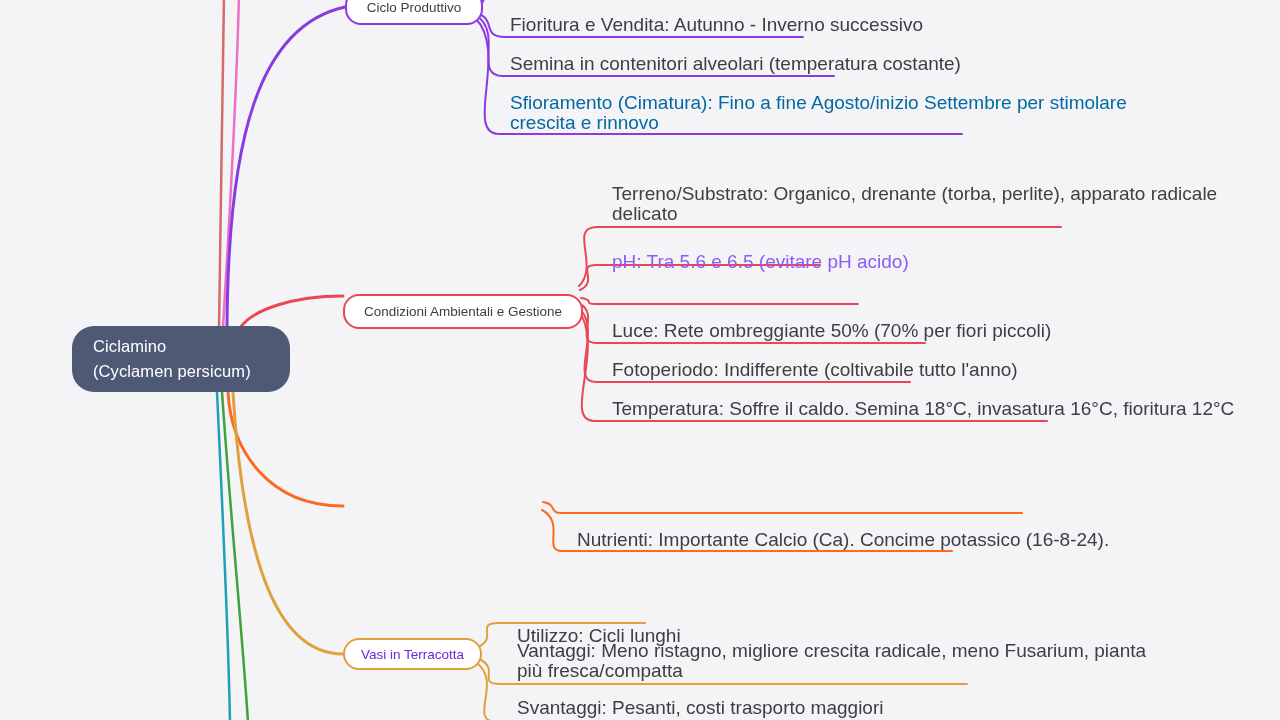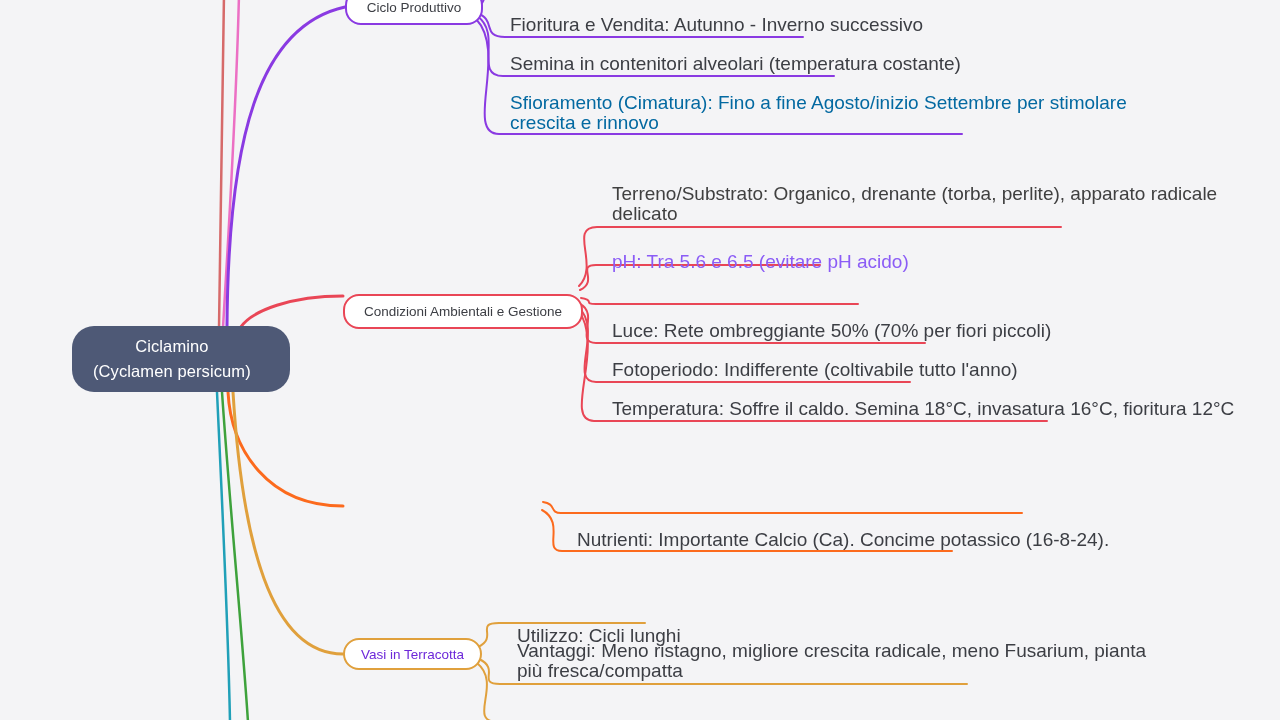--- a/index.html
+++ b/index.html
@@ -58,33 +58,34 @@
       <path d="M 579 308 C 603 330 568 382 596 382 H 910" stroke="#e94656" stroke-width="2"></path>
       <path d="M 578 310 C 606 346 562 421 594 421 H 1047" stroke="#e94656" stroke-width="2"></path>
       <path d="M 228 392 C 231 450 268 506 343 506" stroke="#fc6a1d" stroke-width="3"></path>
       <path d="M 543 502 C 557 504 549 513 561 513 H 1022" stroke="#fc6a1d" stroke-width="2"></path>
       <path d="M 542 510 C 566 523 542 551 562 551 H 952" stroke="#fc6a1d" stroke-width="2"></path>
       <path d="M 233 392 C 242 540 270 654 343 654" stroke="#e0a03c" stroke-width="3"></path>
       <path d="M 478 647 C 499 637 474 623 499 623 H 645" stroke="#e0a03c" stroke-width="2"></path>
       <path d="M 479 659 C 501 669 476 684 500 684 H 967" stroke="#e0a03c" stroke-width="2"></path>
       <path d="M 477 663 C 503 684 466 722 498 722 H 880" stroke="#e0a03c" stroke-width="2"></path>
     </svg>
-  <div class="root" id="root-node" style="left: 72px; top: 326px; width: 218px; height: 66px; background: rgb(78, 89, 118); color: rgb(255, 255, 255); text-align: center;">Ciclamino
+  <div class="root" id="root-node" style="left: 72px; top: 326px; width: 218px; height: 66px; background: rgb(78, 89, 118); color: rgb(255, 255, 255);">Ciclamino
 (Cyclamen persicum)</div>
 
 <div class="branch-box" style="left: 345px; top: -11px; width: 138px; height: 36px; border-color: rgb(138, 58, 226); color: rgb(60, 62, 68);">Ciclo Produttivo</div>
     <div class="child" style="left: 510px; top: 15px; color: rgb(60, 62, 68);">Fioritura e Vendita: Autunno - Inverno successivo</div>
     <div class="child" style="left: 510px; top: 54px; color: rgb(60, 62, 68);">Semina in contenitori alveolari (temperatura costante)</div>
     <div class="child" style="left: 510px; top: 93px; color: #0369a1;">Sfioramento (Cimatura): Fino a fine Agosto/inizio Settembre per stimolare
 crescita e rinnovo</div>
     <div class="branch-box" style="left: 343px; top: 278px; width: 240px; height: 35px; border-color: rgb(233, 70, 86); color: rgb(60, 62, 68); margin-top: 16px;">Condizioni Ambientali e Gestione</div>
     <div class="child" style="left: 612px; top: 184px; color: #404040;">Terreno/Substrato: Organico, drenante (torba, perlite), apparato radicale
 delicato</div>
     <div class="child" style="left: 612px; top: 240px; color: #8b5cf6; margin-top: 12px;">pH: Tra 5.6 e 6.5 (evitare pH acido)</div>
     <div class="child" style="left: 612px; top: 321px; color: rgb(60, 62, 68);">Luce: Rete ombreggiante 50% (70% per fiori piccoli)</div>
     <div class="child" style="left: 612px; top: 360px; color: rgb(60, 62, 68);">Fotoperiodo: Indifferente (coltivabile tutto l'anno)</div>
     <div class="child" style="left: 612px; top: 399px; color: rgb(60, 62, 68);">Temperatura: Soffre il caldo. Semina 18°C, invasatura 16°C, fioritura 12°C</div>
     <div class="child" style="left: 577px; top: 530px; color: rgb(60, 62, 68);">Nutrienti: Importante Calcio (Ca). Concime potassico (16-8-24).</div>
     <div class="branch-box" style="left: 343px; top: 638px; width: 139px; height: 32px; border-color: rgb(224, 160, 60); color: #6d28d9;">Vasi in Terracotta</div>
     <div class="child" style="left: 517px; top: 600px; color: rgb(60, 62, 68); margin-top: 26px;">Utilizzo: Cicli lunghi</div>
     <div class="child" style="left: 517px; top: 641px; color: rgb(60, 62, 68);">Vantaggi: Meno ristagno, migliore crescita radicale, meno Fusarium, pianta
 più fresca/compatta</div>
+    <div class="child" style="left: 517px; top: 698px; color: rgb(60, 62, 68);">Svantaggi: Pesanti, costi trasporto maggiori</div>
   </div>
 
 </body></html>

